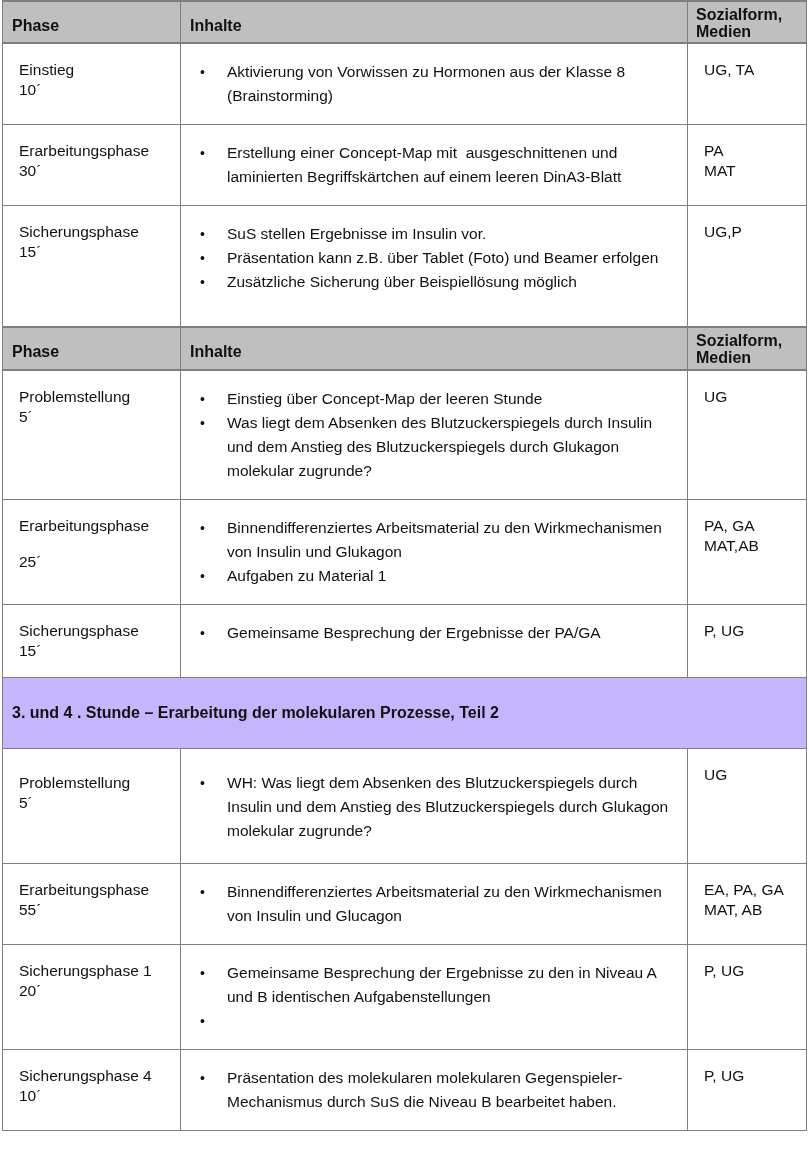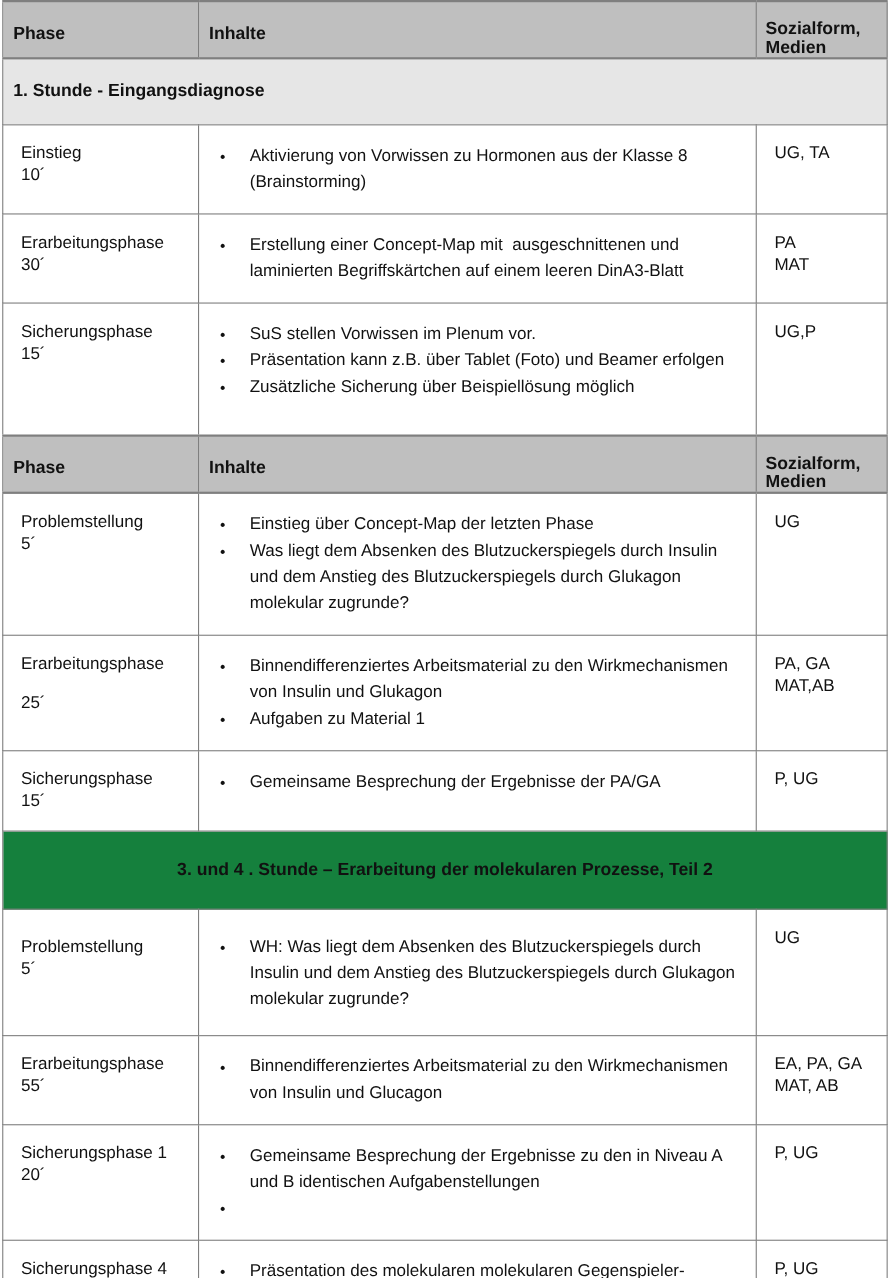--- a/index.html
+++ b/index.html
@@ -15,23 +15,23 @@
     border: 1px solid #7f7f7f;
     vertical-align: top;
     padding: 16px;
     box-sizing: border-box;
   }
   col.c1 { width: 178px; }
   col.c2 { width: 507px; }
   col.c3 { width: 119px; }
   tr.hdr td { background: #bfbfbf; font-weight: bold; font-size: 16px; vertical-align: middle; border-top: 2px solid #7f7f7f; border-bottom: 2px solid #7f7f7f; }
   tr.hdr td.h1, tr.hdr td.h2 { padding: 8px 9px 0 9px; }
-  tr.hdr td.h3 { padding: 16px 8px 0 8px; line-height: 17px; }
+  tr.hdr td.h3 { padding: 1px 8px 0 8px; line-height: 17px; }
   tr.sec td { background: #e6e6e6; font-weight: bold; font-size: 16px; vertical-align: middle; padding: 0 9px; }
-  tr.sec.dark td { background: #15803d; text-align: center; }
+  tr.sec.dark td { background: #c4b5fd; }
   .phase { padding: 2px 9px 0 9px; line-height: 20px; }
   .phase .time { display: block; }
   .content { padding: 2px 8px 0 8px; }
   .content ul { list-style: none; margin: 0; padding: 0; }
   .content li { position: relative; padding-left: 30px; line-height: 24px; }
   .content li .bullet { position: absolute; left: 3px; top: 0; font-size: 14px; }
   .social { padding: 2px 9px 0 9px; line-height: 20px; }
   .social span { display: block; }
 </style>
 </head>
@@ -47,23 +47,20 @@
 
     <tr class="hdr" style="height:42px">
       <td class="h1">Phase</td>
       <td class="h2">Inhalte</td>
       <td class="h3">
         <span style="display:block">Sozialform,</span>
         <span style="display:block">Medien</span>
       </td>
     </tr>
 
-    <tr class="sec" style="height:60px">
-      <td colspan="3">1. Stunde - Eingangsdiagnose</td>
-    </tr>
     <tr style="height:59px">
       <td class="phase"><span>Einstieg</span><span class="time">10´</span></td>
       <td class="content">
           <ul>
         <li><span class="bullet">•</span><span>Aktivierung von Vorwissen zu Hormonen aus der Klasse 8 (Brainstorming)</span></li>
       </ul>
         </td>
       <td class="social">
           <span>UG, TA</span>
         </td>
@@ -77,21 +74,21 @@
         </td>
       <td class="social">
           <span>PA</span>
           <span>MAT</span>
         </td>
     </tr>
     <tr style="height:121px">
       <td class="phase"><span>Sicherungsphase</span><span class="time">15´</span></td>
       <td class="content">
           <ul>
-        <li><span class="bullet">•</span><span>SuS stellen Vorwissen im Plenum vor.</span></li>
+        <li><span class="bullet">•</span><span>SuS stellen Ergebnisse im Insulin vor.</span></li>
         <li><span class="bullet">•</span><span>Präsentation kann z.B. über Tablet (Foto) und Beamer erfolgen</span></li>
         <li><span class="bullet">•</span><span>Zusätzliche Sicherung über Beispiellösung möglich</span></li>
       </ul>
         </td>
       <td class="social">
           <span>UG,P</span>
         </td>
     </tr>
 
     <tr class="hdr" style="height:43px">
@@ -100,21 +97,21 @@
       <td class="h3">
         <span style="display:block">Sozialform,</span>
         <span style="display:block">Medien</span>
       </td>
     </tr>
 
     <tr style="height:122px">
       <td class="phase"><span>Problemstellung</span><span class="time">5´</span></td>
       <td class="content">
           <ul>
-        <li><span class="bullet">•</span><span>Einstieg über Concept-Map der letzten Phase</span></li>
+        <li><span class="bullet">•</span><span>Einstieg über Concept-Map der leeren Stunde</span></li>
         <li><span class="bullet">•</span><span>Was liegt dem Absenken des Blutzuckerspiegels durch Insulin und dem Anstieg des Blutzuckerspiegels durch Glukagon molekular zugrunde?</span></li>
       </ul>
         </td>
       <td class="social">
           <span>UG</span>
         </td>
     </tr>
     <tr style="height:96px">
       <td class="phase"><span>Erarbeitungsphase</span><span class="time" style="margin-top:16px">25´</span></td>
       <td class="content">

